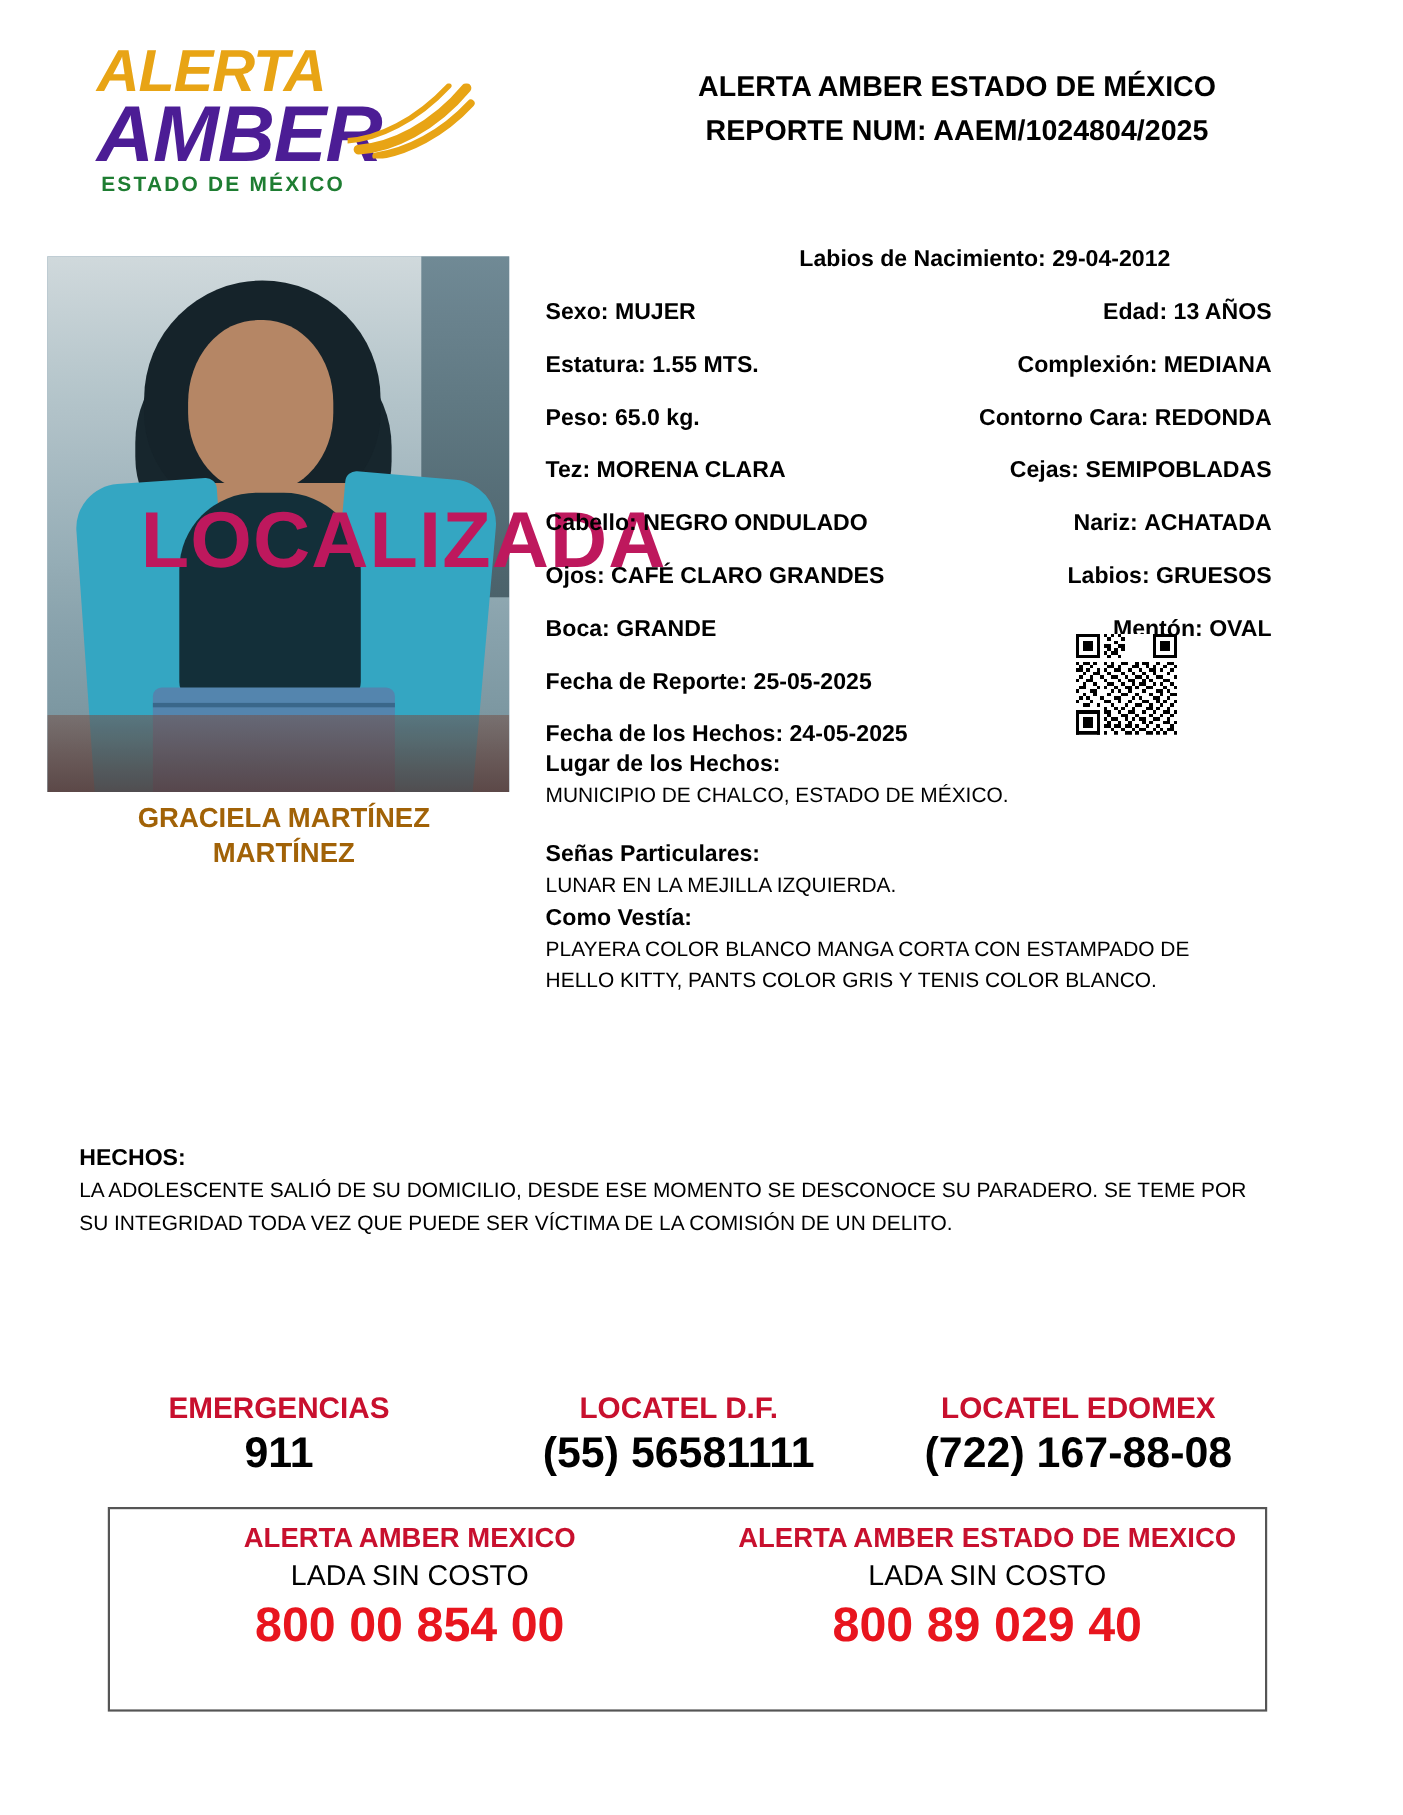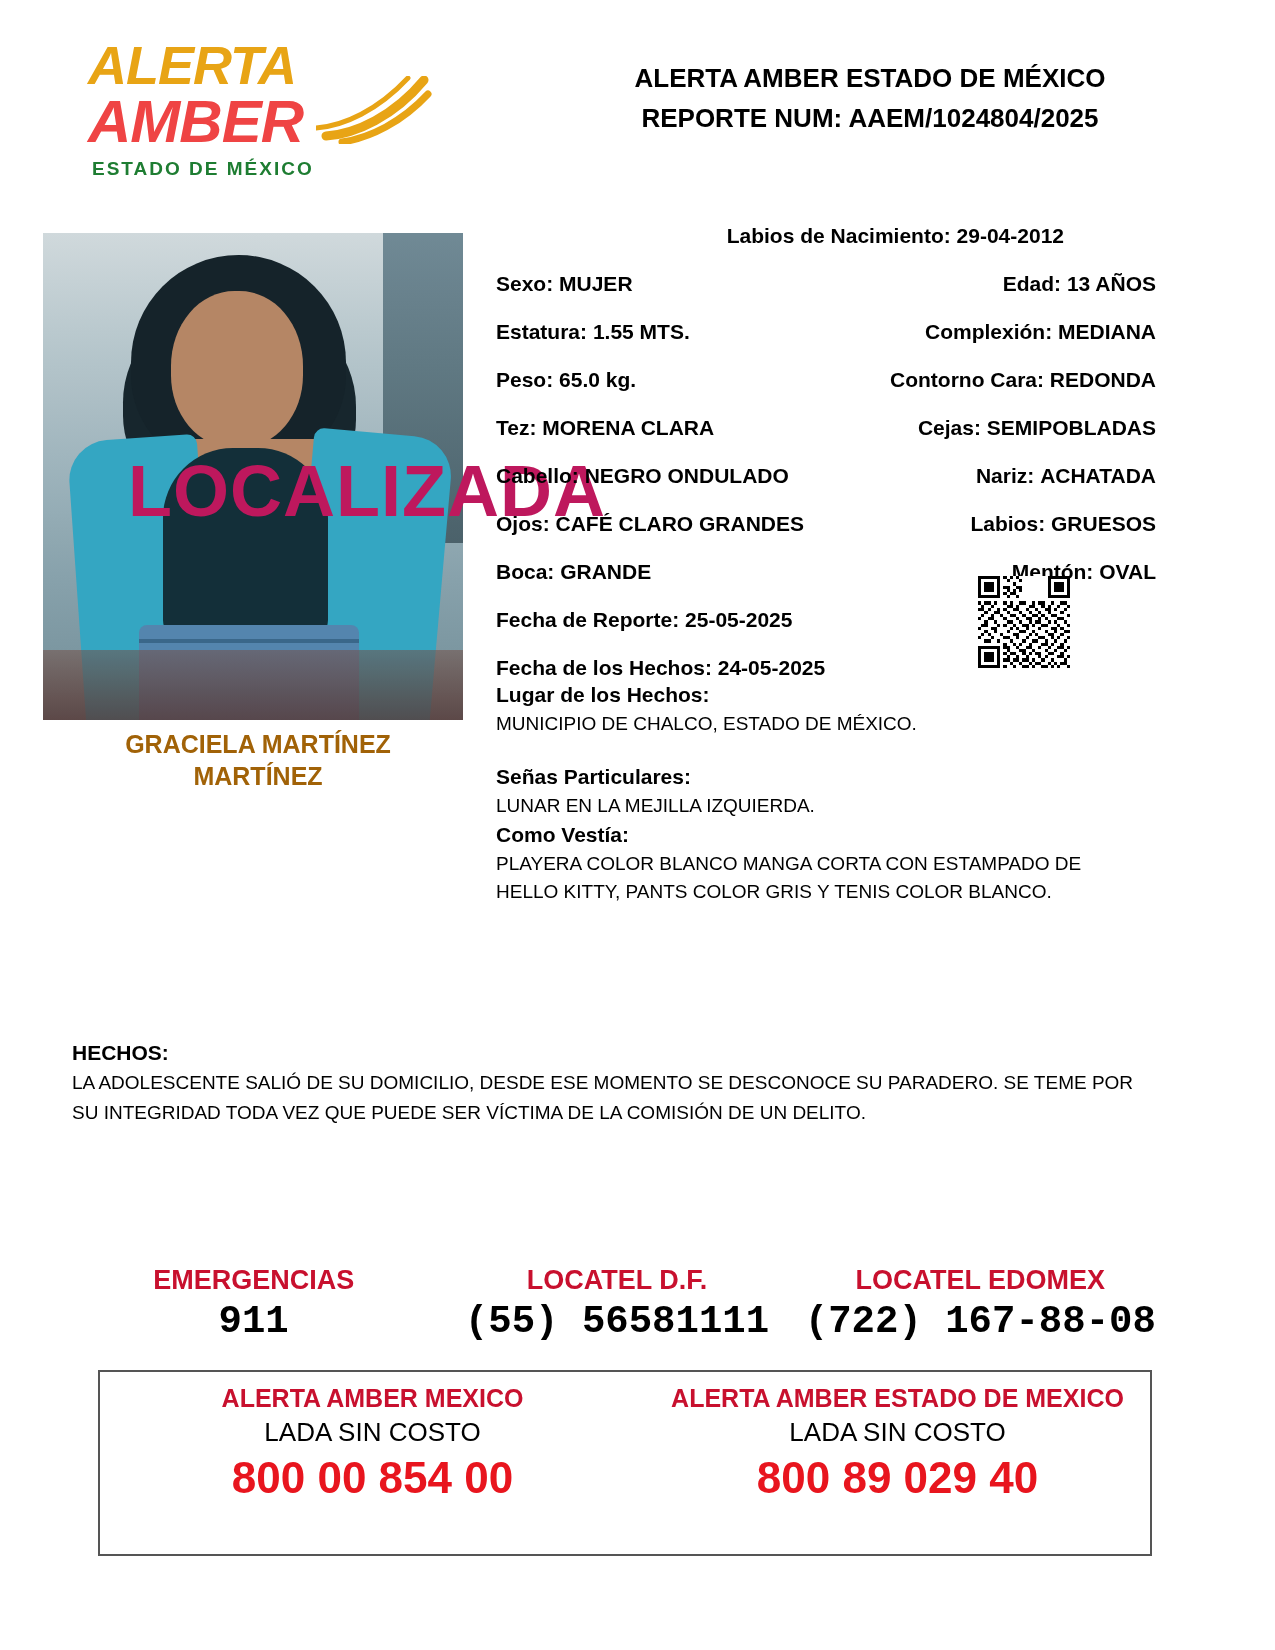--- a/index.html
+++ b/index.html
@@ -32,24 +32,24 @@
     letter-spacing: -1px;
     line-height: 54px;
     color: #e8a415;
     margin: 0;
     white-space: nowrap;
   }
   .logo-amber {
     font-family: "Liberation Sans", sans-serif;
     font-weight: bold;
     font-style: italic;
-    font-size: 60px;
+    font-size: 72px;
     letter-spacing: -1px;
     line-height: 60px;
-    color: #ef4444;
+    color: #4c1d95;
     margin: 0;
     white-space: nowrap;
   }
   .logo-edomex {
     font-family: "Liberation Sans", sans-serif;
     font-weight: bold;
     font-size: 19px;
     letter-spacing: 2px;
     color: #1e7d32;
     margin: 6px 0 0 4px;
@@ -287,21 +287,20 @@
     font-size: 27px;
     line-height: 36px;
     white-space: nowrap;
   }
   .phone-col .p-num {
     color: #000;
     font-weight: bold;
     font-size: 39px;
     line-height: 48px;
     white-space: nowrap;
-    font-family: Liberation Mono, monospace;
   }
 
   .footer-box {
     position: absolute;
     left: 98px;
     top: 1370px;
     width: 1050px;
     height: 182px;
     border: 2px solid #555;
     display: flex;

